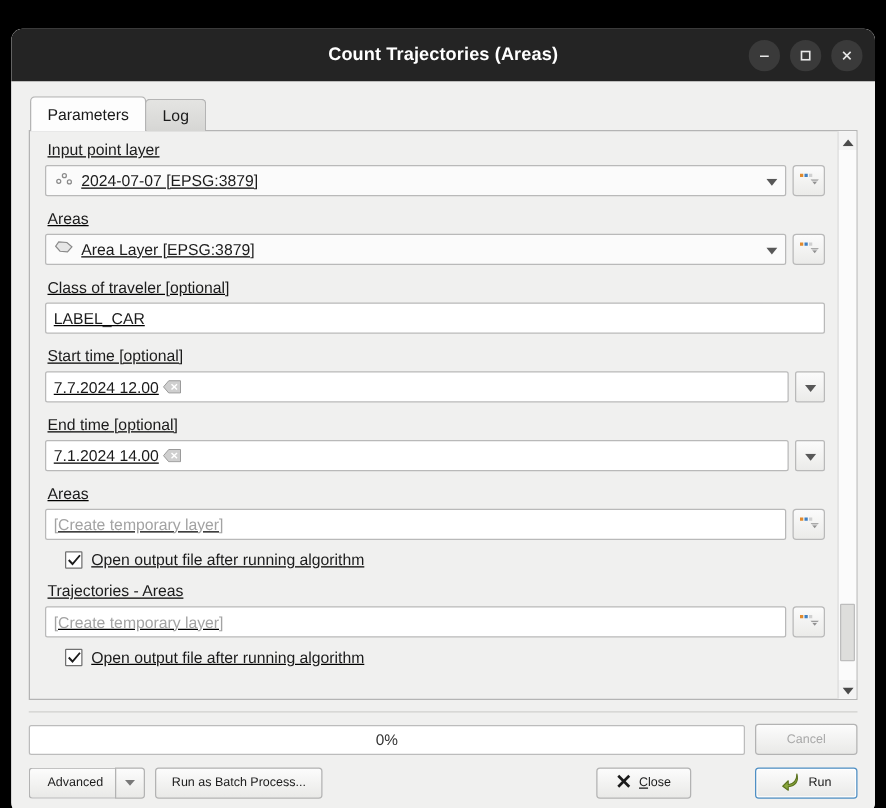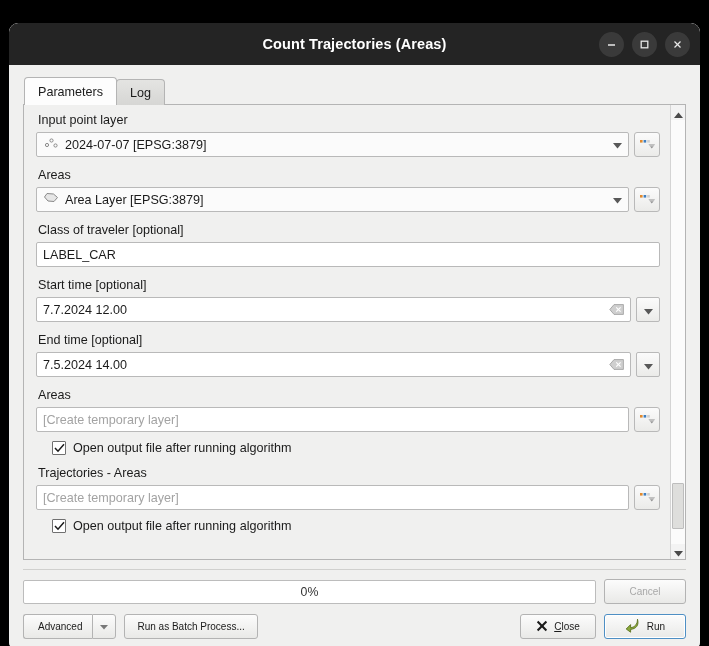--- a/index.html
+++ b/index.html
@@ -104,20 +104,21 @@
     display: flex;
     position: relative;
     margin-top: -1px;
   }
 
   .scrollarea {
     flex: 1 1 auto;
     padding: 8px 10px 6px 12px;
     overflow: hidden;
     min-width: 0;
+    text-decoration: underline;
   }
 
   
   .vscroll {
     width: 15px;
     flex: 0 0 15px;
     background: #fbfbfb;
     border-left: 1px solid #d4d4d4;
     display: flex;
     flex-direction: column;
@@ -171,21 +172,21 @@
     flex: 1 1 auto;
     display: flex; align-items: center; gap: 5px;
     overflow: hidden; white-space: nowrap;
   }
   .combo-arrow {
     width: 22px;
     align-self: stretch;
     display: flex; align-items: center; justify-content: center;
     cursor: pointer;
   }
-  .datefield { justify-content: space-between; background:#ffffff; }
+  .datefield { justify-content: flex-start; background:#ffffff; }
   .clear-ico { width: 20px; display:flex; align-items:center; justify-content:center; cursor:pointer; }
 
   .dd-btn {
     flex: 0 0 24px;
     width: 24px; height: 25px;
     border: 1px solid #b9b9b9;
     border-radius: 2px;
     background: linear-gradient(#fbfbfb, #ebebe9);
     display: flex; align-items: center; justify-content: center;
     cursor: pointer;
@@ -264,20 +265,21 @@
   .split .arrow {
     border-top-left-radius: 0; border-bottom-left-radius: 0;
     padding: 0 7px;
   }
   .spacer { flex: 1 1 auto; }
   .btn.icon-btn { gap: 6px; padding: 0 13px; }
   .btn.primary {
     border: 1px solid #4e8fc4;
     box-shadow: inset 0 0 0 1px #ffffff;
     padding: 0 14px;
+    margin-left: 43px;
   }
   .mnem { text-decoration: underline; }
 </style>
 </head>
 <body>
 
 <div class="window">
 
   <div class="titlebar">
     <div class="title-text">Count Trajectories (Areas)</div>
@@ -411,21 +413,21 @@
               <svg width="9" height="6" viewBox="0 0 9 6">
                   <polygon points="0,0 9,0 4.5,5.5" fill="#585858"></polygon>
                 </svg>
             </span>
           </div>
         </div>
 
         <div class="lbl sp">End time [optional]</div>
         <div class="row">
           <div class="txt datefield">
-            <span>7.5.2024 14.00</span>
+            <span>7.1.2024 14.00</span>
             <span class="clear-ico">
               <svg width="15" height="11" viewBox="0 0 15 11">
                 <path d="M5 0.6 L14.4 0.6 L14.4 10.4 L5 10.4 L0.8 5.5 Z" fill="#cfcfcf" stroke="#9a9a9a" stroke-width="0.8"></path>
                 <line x1="7.2" y1="3.4" x2="11.6" y2="7.6" stroke="#ffffff" stroke-width="1.2"></line>
                 <line x1="11.6" y1="3.4" x2="7.2" y2="7.6" stroke="#ffffff" stroke-width="1.2"></line>
               </svg>
             </span>
           </div>
           <div class="dd-btn">
             <span>

